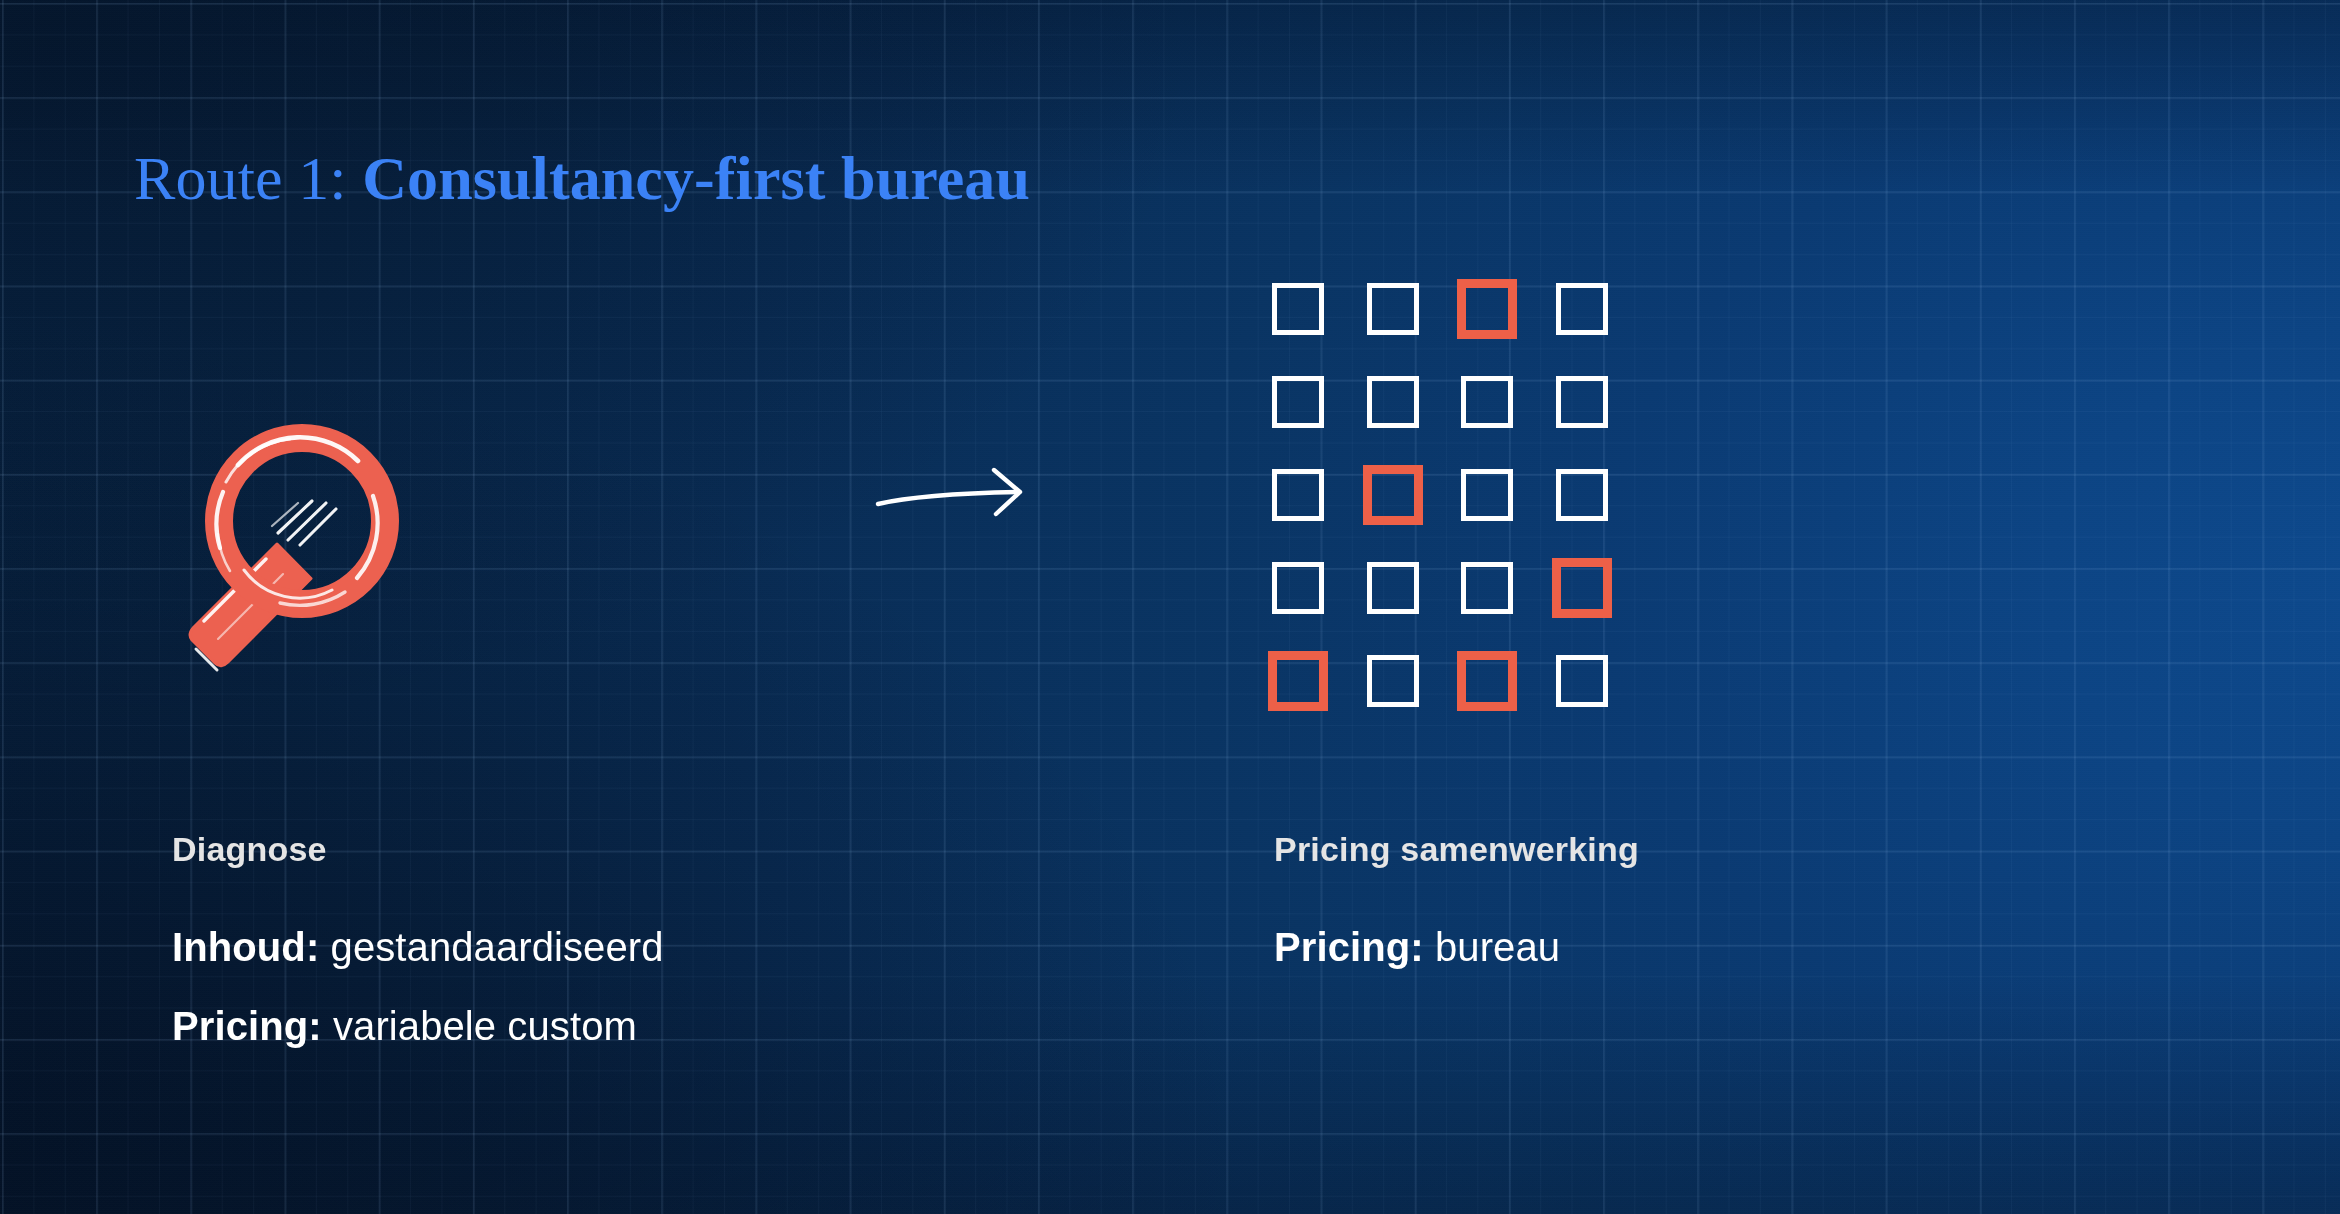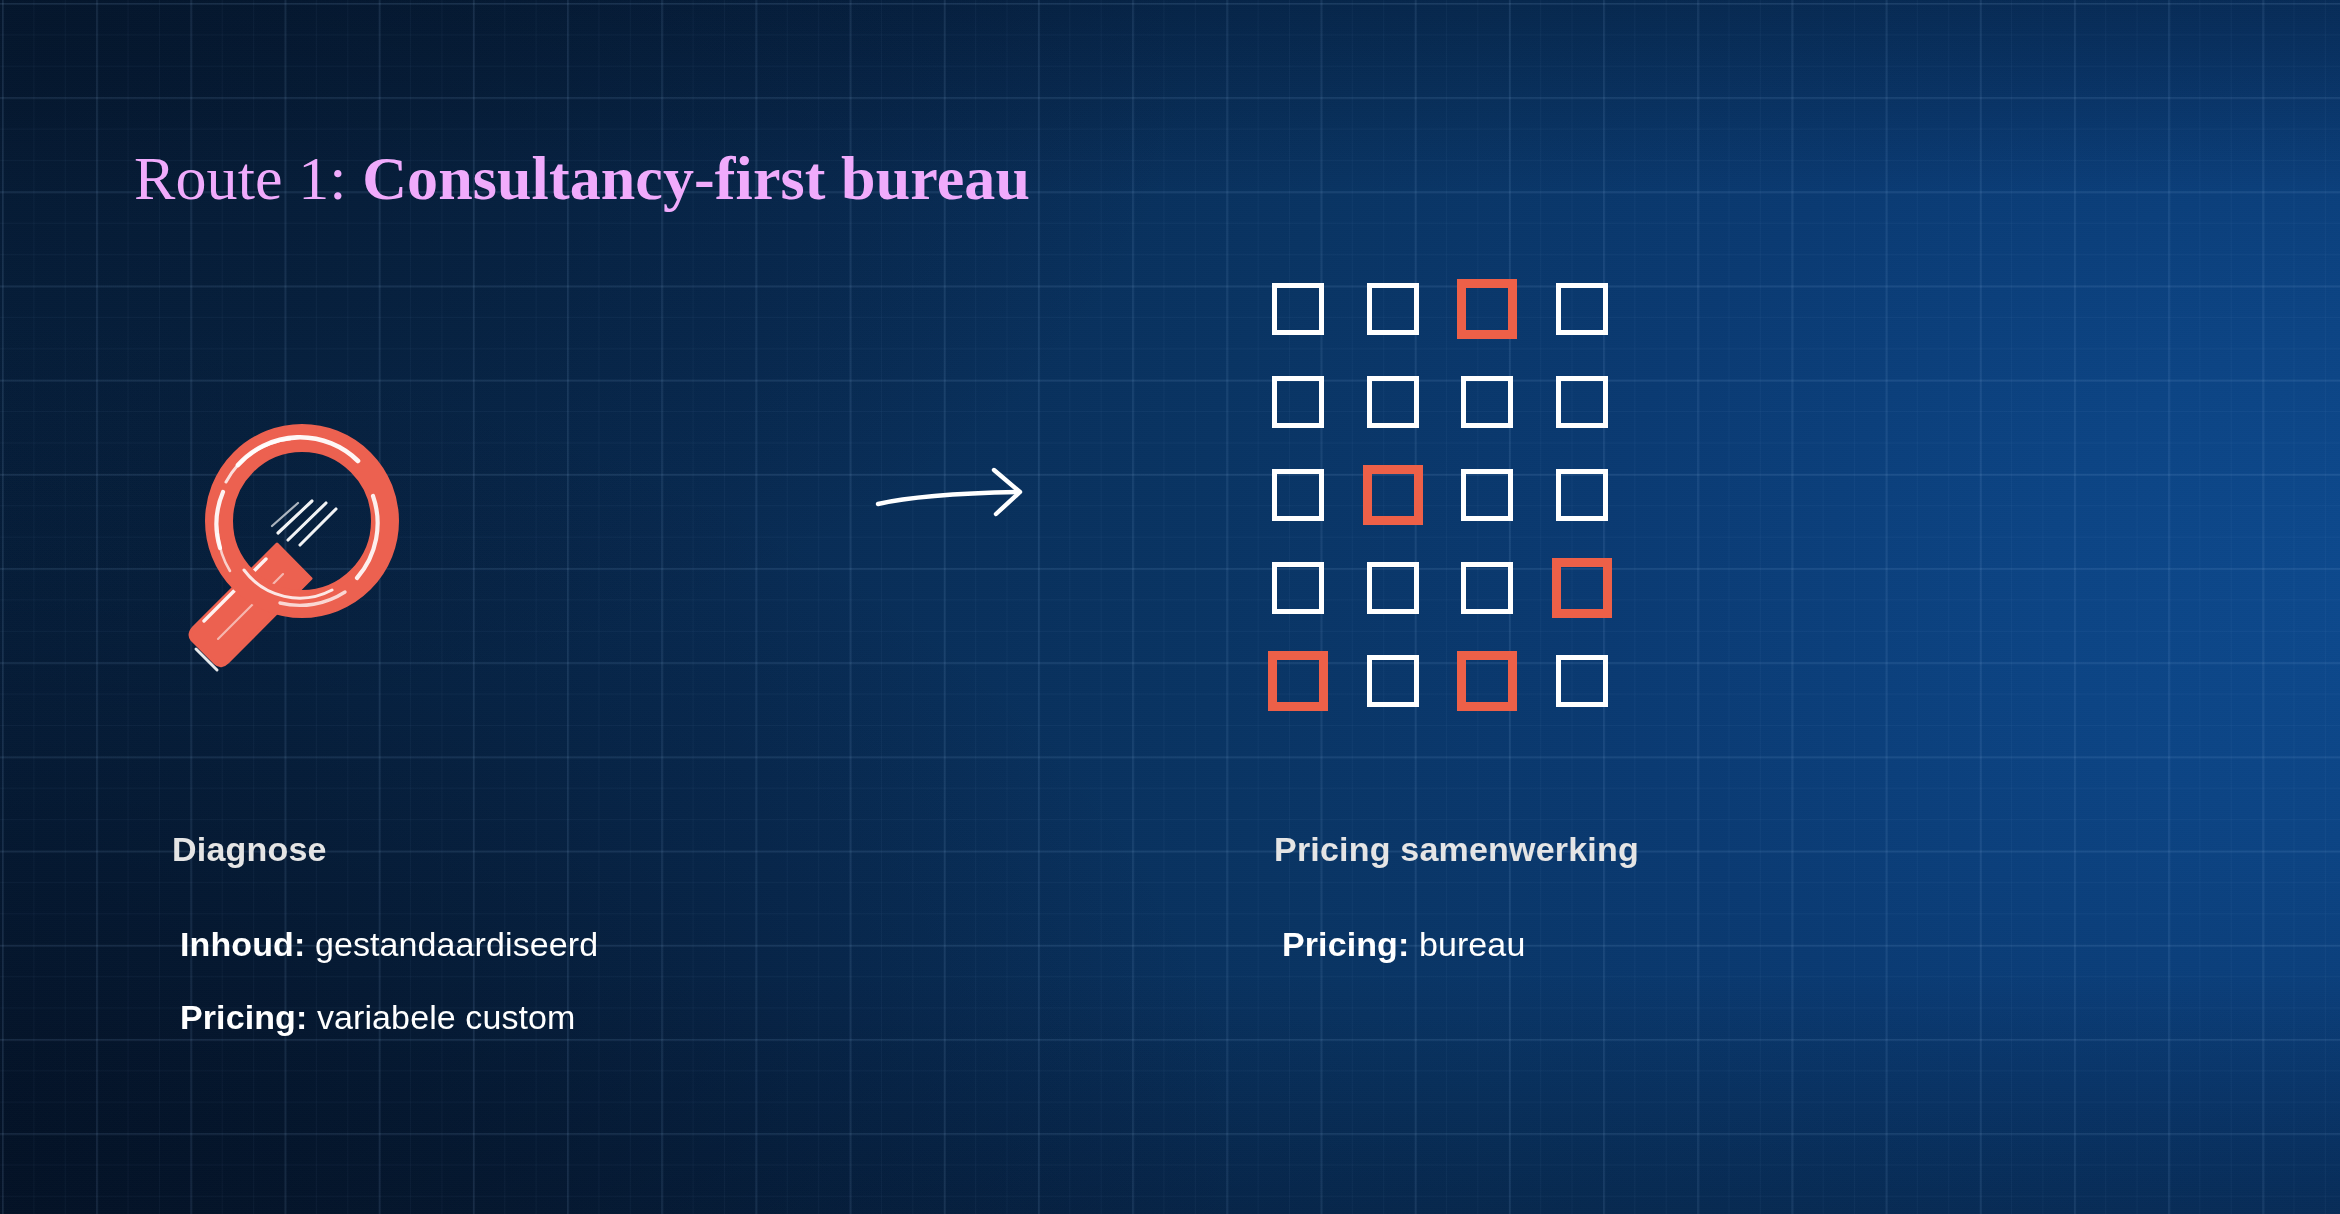--- a/index.html
+++ b/index.html
@@ -82,21 +82,21 @@
   }
 
   
   .title {
     position: absolute;
     left: 134px;
     top: 104px;
     font-family: "Liberation Serif", "DejaVu Serif", serif;
     font-size: 62px;
     line-height: 1.05;
-    color: #f0abfc;
+    color: #3b82f6;
     letter-spacing: 0.1px;
     white-space: nowrap;
     text-align: right;
   }
   .title .t-light { font-weight: 400; }
   .title .t-bold  { font-weight: 700; }
 
   
   .magnifier {
     position: absolute;
@@ -159,23 +159,23 @@
     font-family: "Liberation Sans", sans-serif;
     font-weight: 700;
     font-size: 34px;
     letter-spacing: 0.2px;
     color: #e5e5e5;
     margin: 0 0 56px 0;
     white-space: nowrap;
   }
   .kv {
     font-family: "Liberation Sans", sans-serif;
-    font-size: 34px;
+    font-size: 40px;
     color: #ffffff;
-    margin: 0 0 34px 8px;
+    margin: 0 0 34px 0;
     white-space: nowrap;
     letter-spacing: 0.1px;
   }
   .kv:last-child { margin-bottom: 0; }
   .kv .k { font-weight: 700; }
   .kv .v { font-weight: 400; }
 </style>
 </head>
 <body>
 

